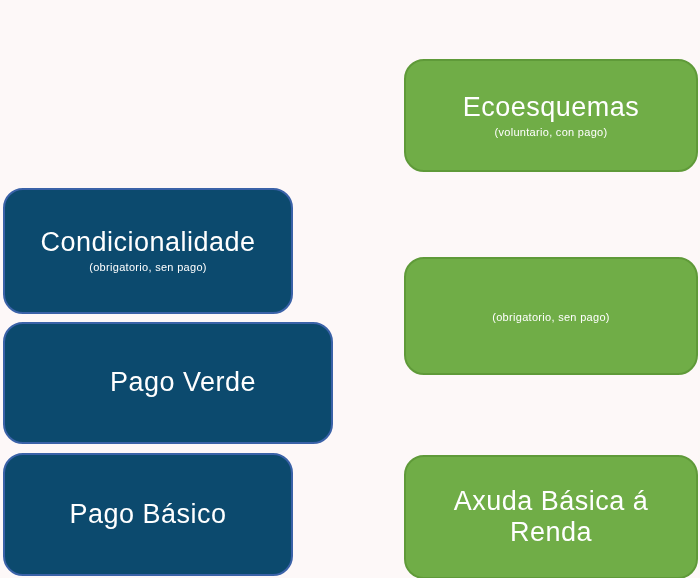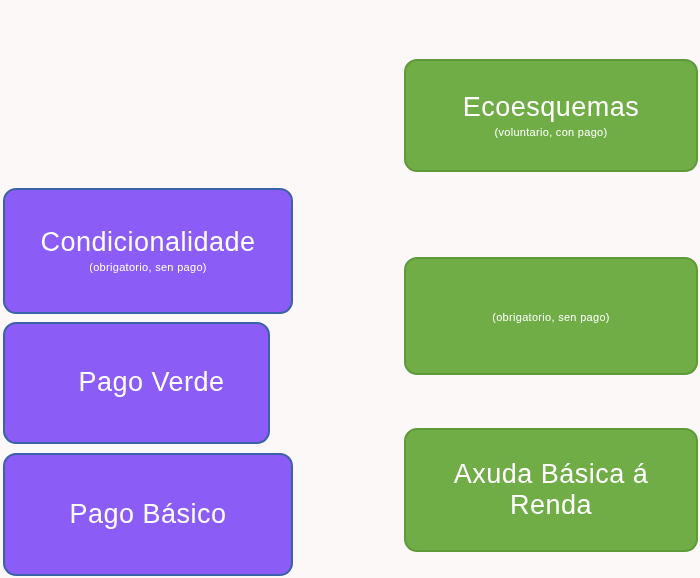--- a/index.html
+++ b/index.html
@@ -11,31 +11,31 @@
   .canvas {
     position: relative;
     width: 700px;
     height: 578px;
     background: #FDF8F8;
     overflow: hidden;
   }
   .box {
     position: absolute;
     box-sizing: border-box;
-    border-radius: 13px;
+    border-radius: 20px;
     color: #FFFFFF;
     display: flex;
     flex-direction: column;
     align-items: center;
     justify-content: center;
     text-align: center;
     padding: 8px 18px;
   }
   .box.blue {
-    background: #8b5cf6;
+    background: #0c4a6e;
     border: 2px solid #3A62A8;
   }
   .box.green {
     background: #70AD47;
     border: 2px solid #5F9A39;
   }
   .box-title {
     font-size: 27px;
     line-height: 1.15;
     letter-spacing: 0.5px;
@@ -44,25 +44,25 @@
   .box-subtitle {
     font-size: 11px;
     line-height: 1.25;
     margin-top: 3px;
     letter-spacing: 0.3px;
   }
   .box-subtitle:empty { display: none; }
 
   
   #box-condicionalidade           { left: 3px;   top: 188px; width: 290px; height: 126px; }
-  #box-pago-verde                 { left: 3px;   top: 322px; width: 267px; height: 122px; padding-left: 48px; }
+  #box-pago-verde                 { left: 3px;   top: 322px; width: 330px; height: 122px; padding-left: 48px; }
   #box-pago-basico                { left: 3px;   top: 453px; width: 290px; height: 123px; }
   #box-ecoesquemas                { left: 404px; top: 59px;  width: 294px; height: 113px; }
   #box-condicionalidade-reforzada { left: 404px; top: 257px; width: 294px; height: 118px; }
-  #box-axuda-basica-renda         { left: 404px; top: 428px; width: 294px; height: 124px; }
+  #box-axuda-basica-renda         { left: 404px; top: 455px; width: 294px; height: 124px; }
 </style>
 </head>
 <body>
 
 <div class="canvas">
 
   <div class="box blue" id="box-condicionalidade">
     <div class="box-title">Condicionalidade</div>
     <div class="box-subtitle">(obrigatorio, sen pago)</div>
   </div>

